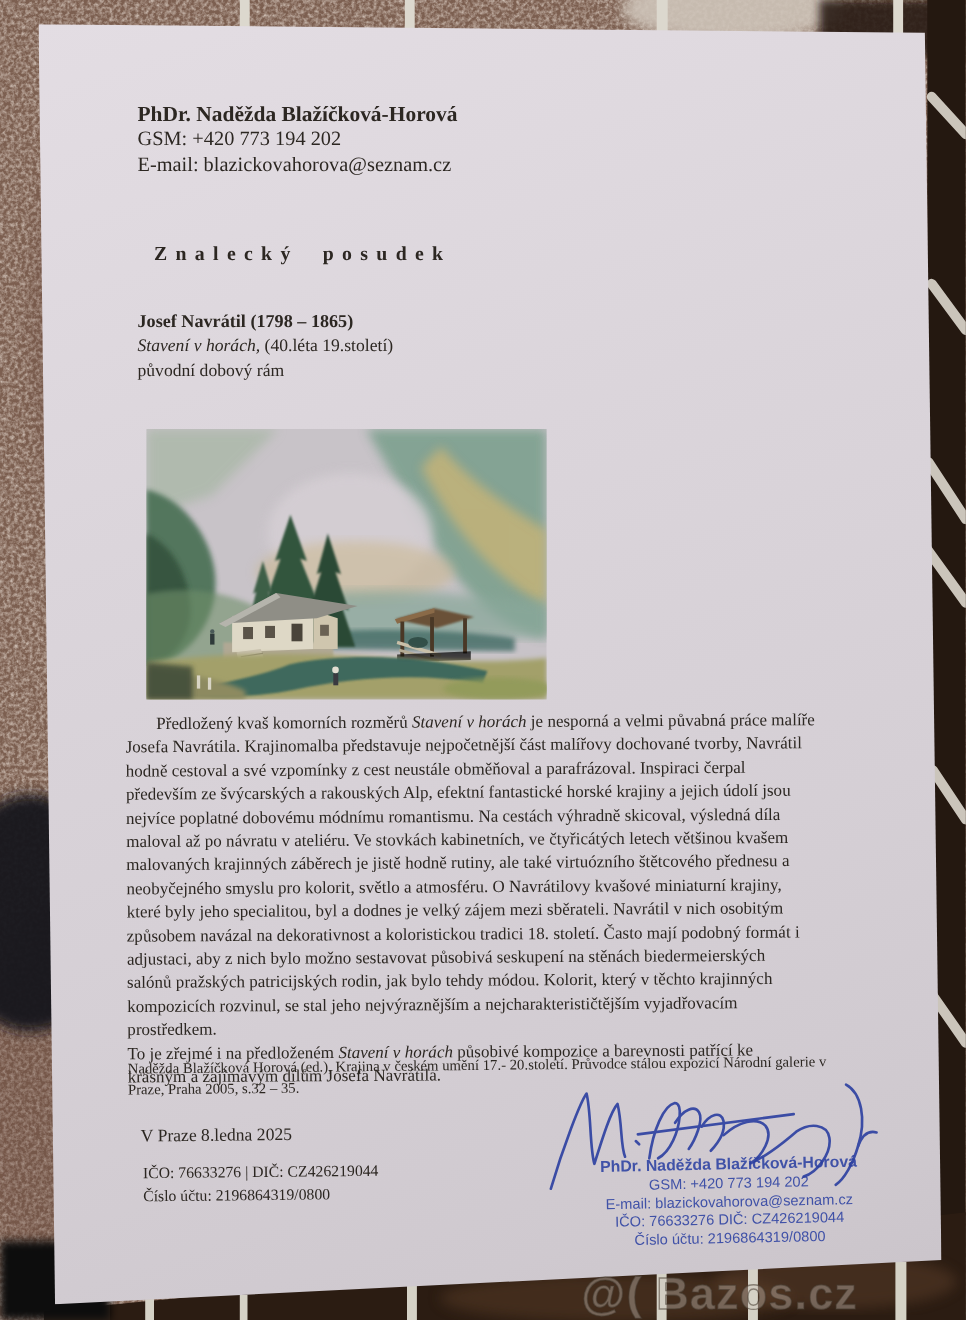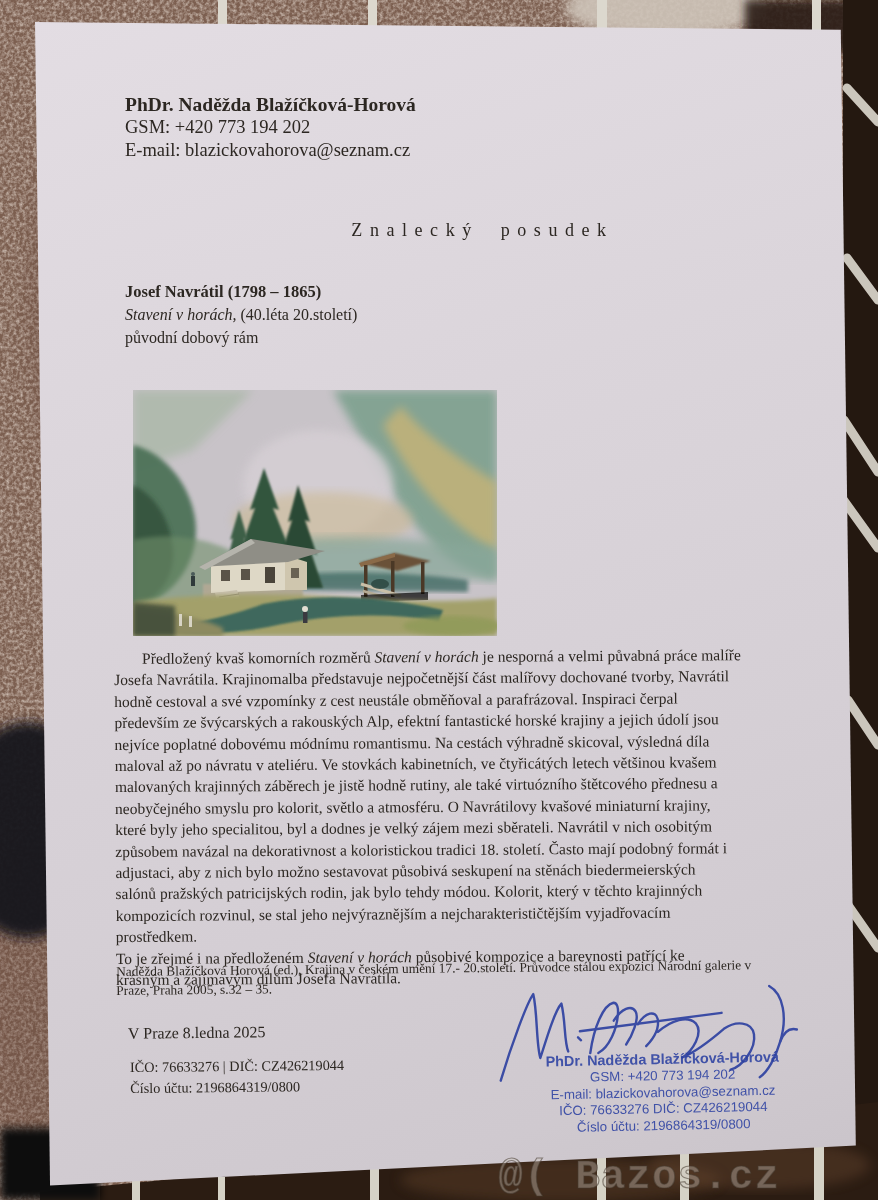--- a/index.html
+++ b/index.html
@@ -9,41 +9,41 @@
   .bg{position:absolute;left:0;top:0;z-index:0;}
   
   .paper{position:absolute;left:30px;top:18px;width:835px;height:1177px;z-index:2;
     background:linear-gradient(162deg,#e3dde3 0%,#dbd5db 35%,#d5cfd5 65%,#cfc9cf 88%,#c9c3c9 100%);
     clip-path:polygon(0.6% 0.34%, 97.1% 1.0%, 98.9% 95.8%, 2.4% 99.2%);
     filter:drop-shadow(2px 5px 7px rgba(20,12,8,.5));
     color:#2c2722;}
   .abs{position:absolute;}
   .hdr{left:95px;top:75px;line-height:23px;font-size:18.5px;}
   .hdr .nm{font-weight:bold;font-size:19.5px;}
-  .ttl{left:110px;right:40px;top:202px;text-align:center;font-weight:normal;font-size:18px;
+  .ttl{left:110px;right:40px;top:202px;font-weight:bold;font-size:18px;
        letter-spacing:.42em;word-spacing:.55em;}
   .art{left:95px;top:238px;line-height:23px;font-size:16px;}
   .art .b{font-weight:bold;font-size:16.5px;margin-top:24px;}
   .it{font-style:italic;}
   .paint{left:103px;top:372px;width:364px;height:246px;}
   .bodytxt{left:84px;top:630px;font-size:15.5px;line-height:21.4px;transform:rotate(-0.35deg);
            transform-origin:left top;}
   .bline{white-space:nowrap;}
   .bline.indent{padding-left:28px;}
   .ref{left:86px;top:944px;font-size:13.4px;line-height:19px;transform:rotate(-0.6deg);
        transform-origin:left top;white-space:nowrap;}
   .dateline{left:98px;top:1006px;font-size:16px;transform:rotate(-0.6deg);}
   .foot{left:100px;top:1038px;font-size:14.3px;line-height:20.5px;transform:rotate(-0.6deg);}
   .stamp{left:468px;top:1033px;width:330px;text-align:center;color:#3649a5;opacity:.93;
          font-family:"Liberation Sans", sans-serif;font-size:13.3px;line-height:16.8px;
          transform:rotate(-1.2deg);}
   .stamp .s0{font-weight:bold;font-size:14.4px;}
   .sig{left:452px;top:960px;width:345px;height:118px;transform:rotate(-1deg);}
   
-  .wm{position:absolute;right:6px;bottom:0px;z-index:5;font-family:Liberation Mono, monospace;
+  .wm{position:absolute;right:6px;bottom:0px;z-index:5;font-family:Liberation Sans, sans-serif;
       font-weight:bold;font-size:41px;letter-spacing:1px;color:rgba(205,198,190,.38);
       -webkit-text-stroke:1.2px rgba(70,58,48,.55);}
 </style>
 </head>
 <body>
 
 <div class="stage">
 
   <svg class="bg" width="878" height="1200" viewBox="0 0 878 1200">
     <defs>
@@ -111,21 +111,21 @@
     <div class="abs hdr">
       <div class="nm">PhDr. Naděžda Blažíčková-Horová</div>
       <div>GSM: +420 773 194 202</div>
       <div>E-mail: blazickovahorova@seznam.cz</div>
     </div>
 
     <div class="abs ttl">Znalecký posudek</div>
 
     <div class="abs art">
       <div class="b">Josef Navrátil  (1798 – 1865)</div>
-      <div><span class="it">Stavení v horách,</span><span> (40.léta 20.století)</span></div>
+      <div><span class="it">Stavení v horách,</span><span> (40.léta 19.století)</span></div>
       <div>původní dobový rám</div>
     </div>
 
     <svg class="abs paint" viewBox="0 0 364 246">
       <defs>
         <filter id="pb1">
             <feGaussianBlur stdDeviation="1"></feGaussianBlur>
           </filter>
         <filter id="pb2">
             <feGaussianBlur stdDeviation="2.2"></feGaussianBlur>

